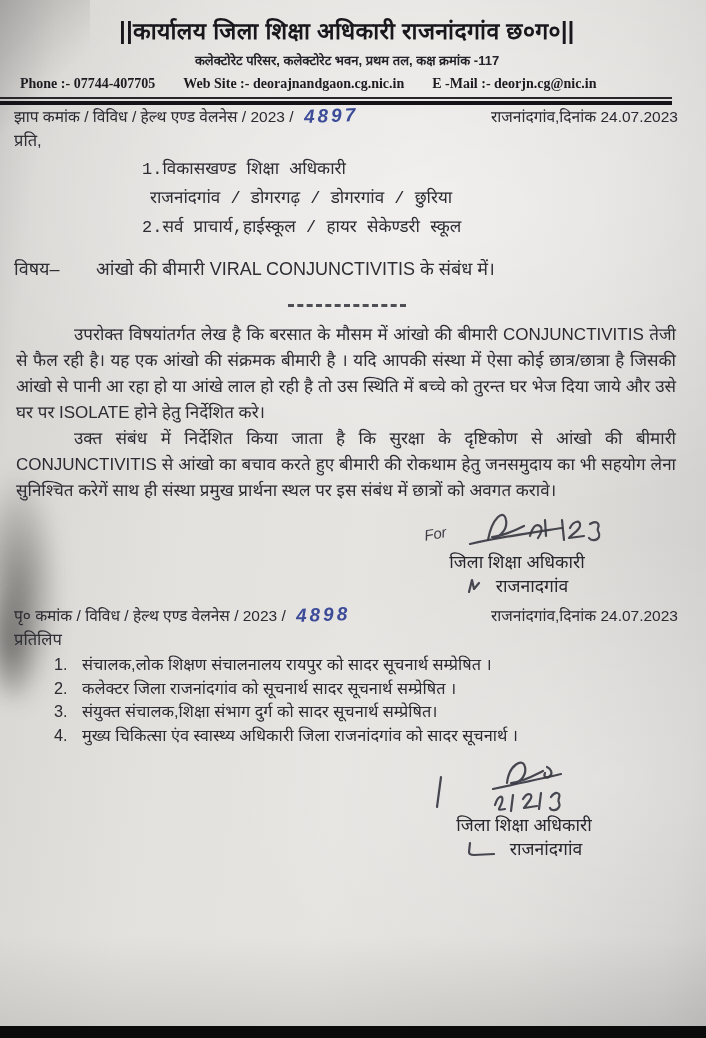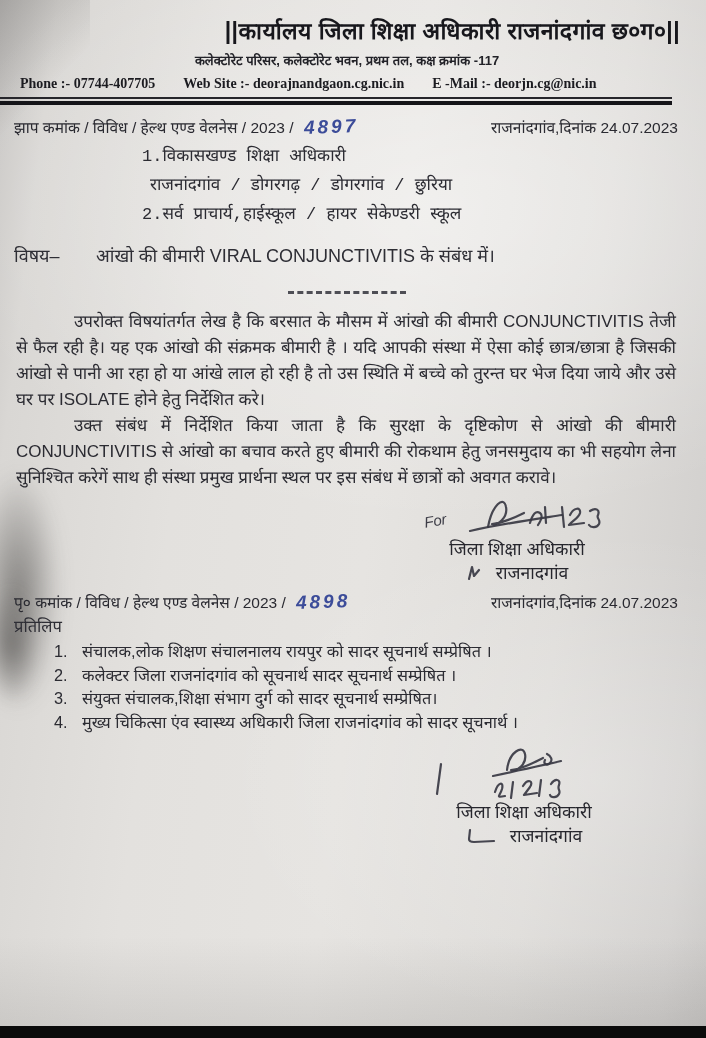--- a/index.html
+++ b/index.html
@@ -32,32 +32,32 @@
   .shade-bottom {
     position:absolute; left:0; right:0; bottom:12px; height:90px;
     background:linear-gradient(to bottom, rgba(120,118,116,0), rgba(120,118,116,.18));
     pointer-events:none;
   }
   .band-bottom {
     position:absolute; left:0; right:0; bottom:0; height:12px; background:#0b0b0b;
   }
   .content { position:absolute; inset:0; padding:14px 26px 0 14px; }
 
-  .letter-title { text-align:right; font-weight:700; font-size:23px; color:#17171c; letter-spacing:.4px; }
+  .letter-title { text-align:center; font-weight:700; font-size:23px; color:#17171c; letter-spacing:.4px; }
   .letter-address { text-align:center; font-weight:700; font-size:13px; margin-top:5px; color:#222228; }
   .letter-contact {
     display:flex; gap:28px; margin-top:7px; padding-left:6px;
     font-family:"Liberation Serif","DejaVu Serif",serif; font-weight:700;
     font-size:14px; color:#1b1b20; white-space:nowrap;
   }
   .rule { margin:5px -26px 0 -14px; padding-right:34px; }
   .rule .thin  { height:2px; background:#26262b; }
   .rule .thick { height:4px; background:#141418; margin-top:2px; }
 
-  .memo-row { display:flex; align-items:flex-end; margin-top:11px; font-size:15.5px; white-space:nowrap; color:#2a2a31; }
+  .memo-row { display:flex; align-items:flex-end; font-size:15.5px; white-space:nowrap; color:#2a2a31; }
   .hand-num {
     color:#3c4c99; font-size:19px; font-weight:700; font-style:italic;
     letter-spacing:3px; margin:0 6px 0 10px; transform:rotate(-2deg); display:inline-block;
   }
   .place-date { margin-left:auto; padding-right:2px; }
 
   .prati { font-size:16.5px; margin-top:1px; }
   .recipients { margin:4px 0 0 128px; font-size:17px; line-height:29px; color:#2b2b32;font-family:Liberation Mono, monospace; }
   .recipients .r2 { padding-left:8px; }
   .recipients .r4 { padding-left:14px; }
@@ -111,20 +111,21 @@
       <div class="thin"></div>
       <div class="thick"></div>
     </div>
 
     <div class="memo-row">
       <span>झाप कमांक / विविध / हेल्थ एण्ड वेलनेस / 2023 /</span>
       <span class="hand-num">4897</span>
       <span class="place-date">राजनांदगांव,दिनांक 24.07.2023</span>
     </div>
 
+    <div class="prati">प्रति,</div>
 
     <div class="recipients">
       <div class="r1">1.विकासखण्ड शिक्षा अधिकारी</div>
       <div class="r2">राजनांदगांव / डोगरगढ़ / डोगरगांव / छुरिया</div>
       <div class="r3">2.सर्व प्राचार्य,हाईस्कूल / हायर सेकेण्डरी स्कूल</div>
     </div>
 
     <div class="subject-row">
       <span class="subject-label">विषय–</span>
       <span class="subject-text">आंखो की बीमारी VIRAL CONJUNCTIVITIS के संबंध में।</span>

